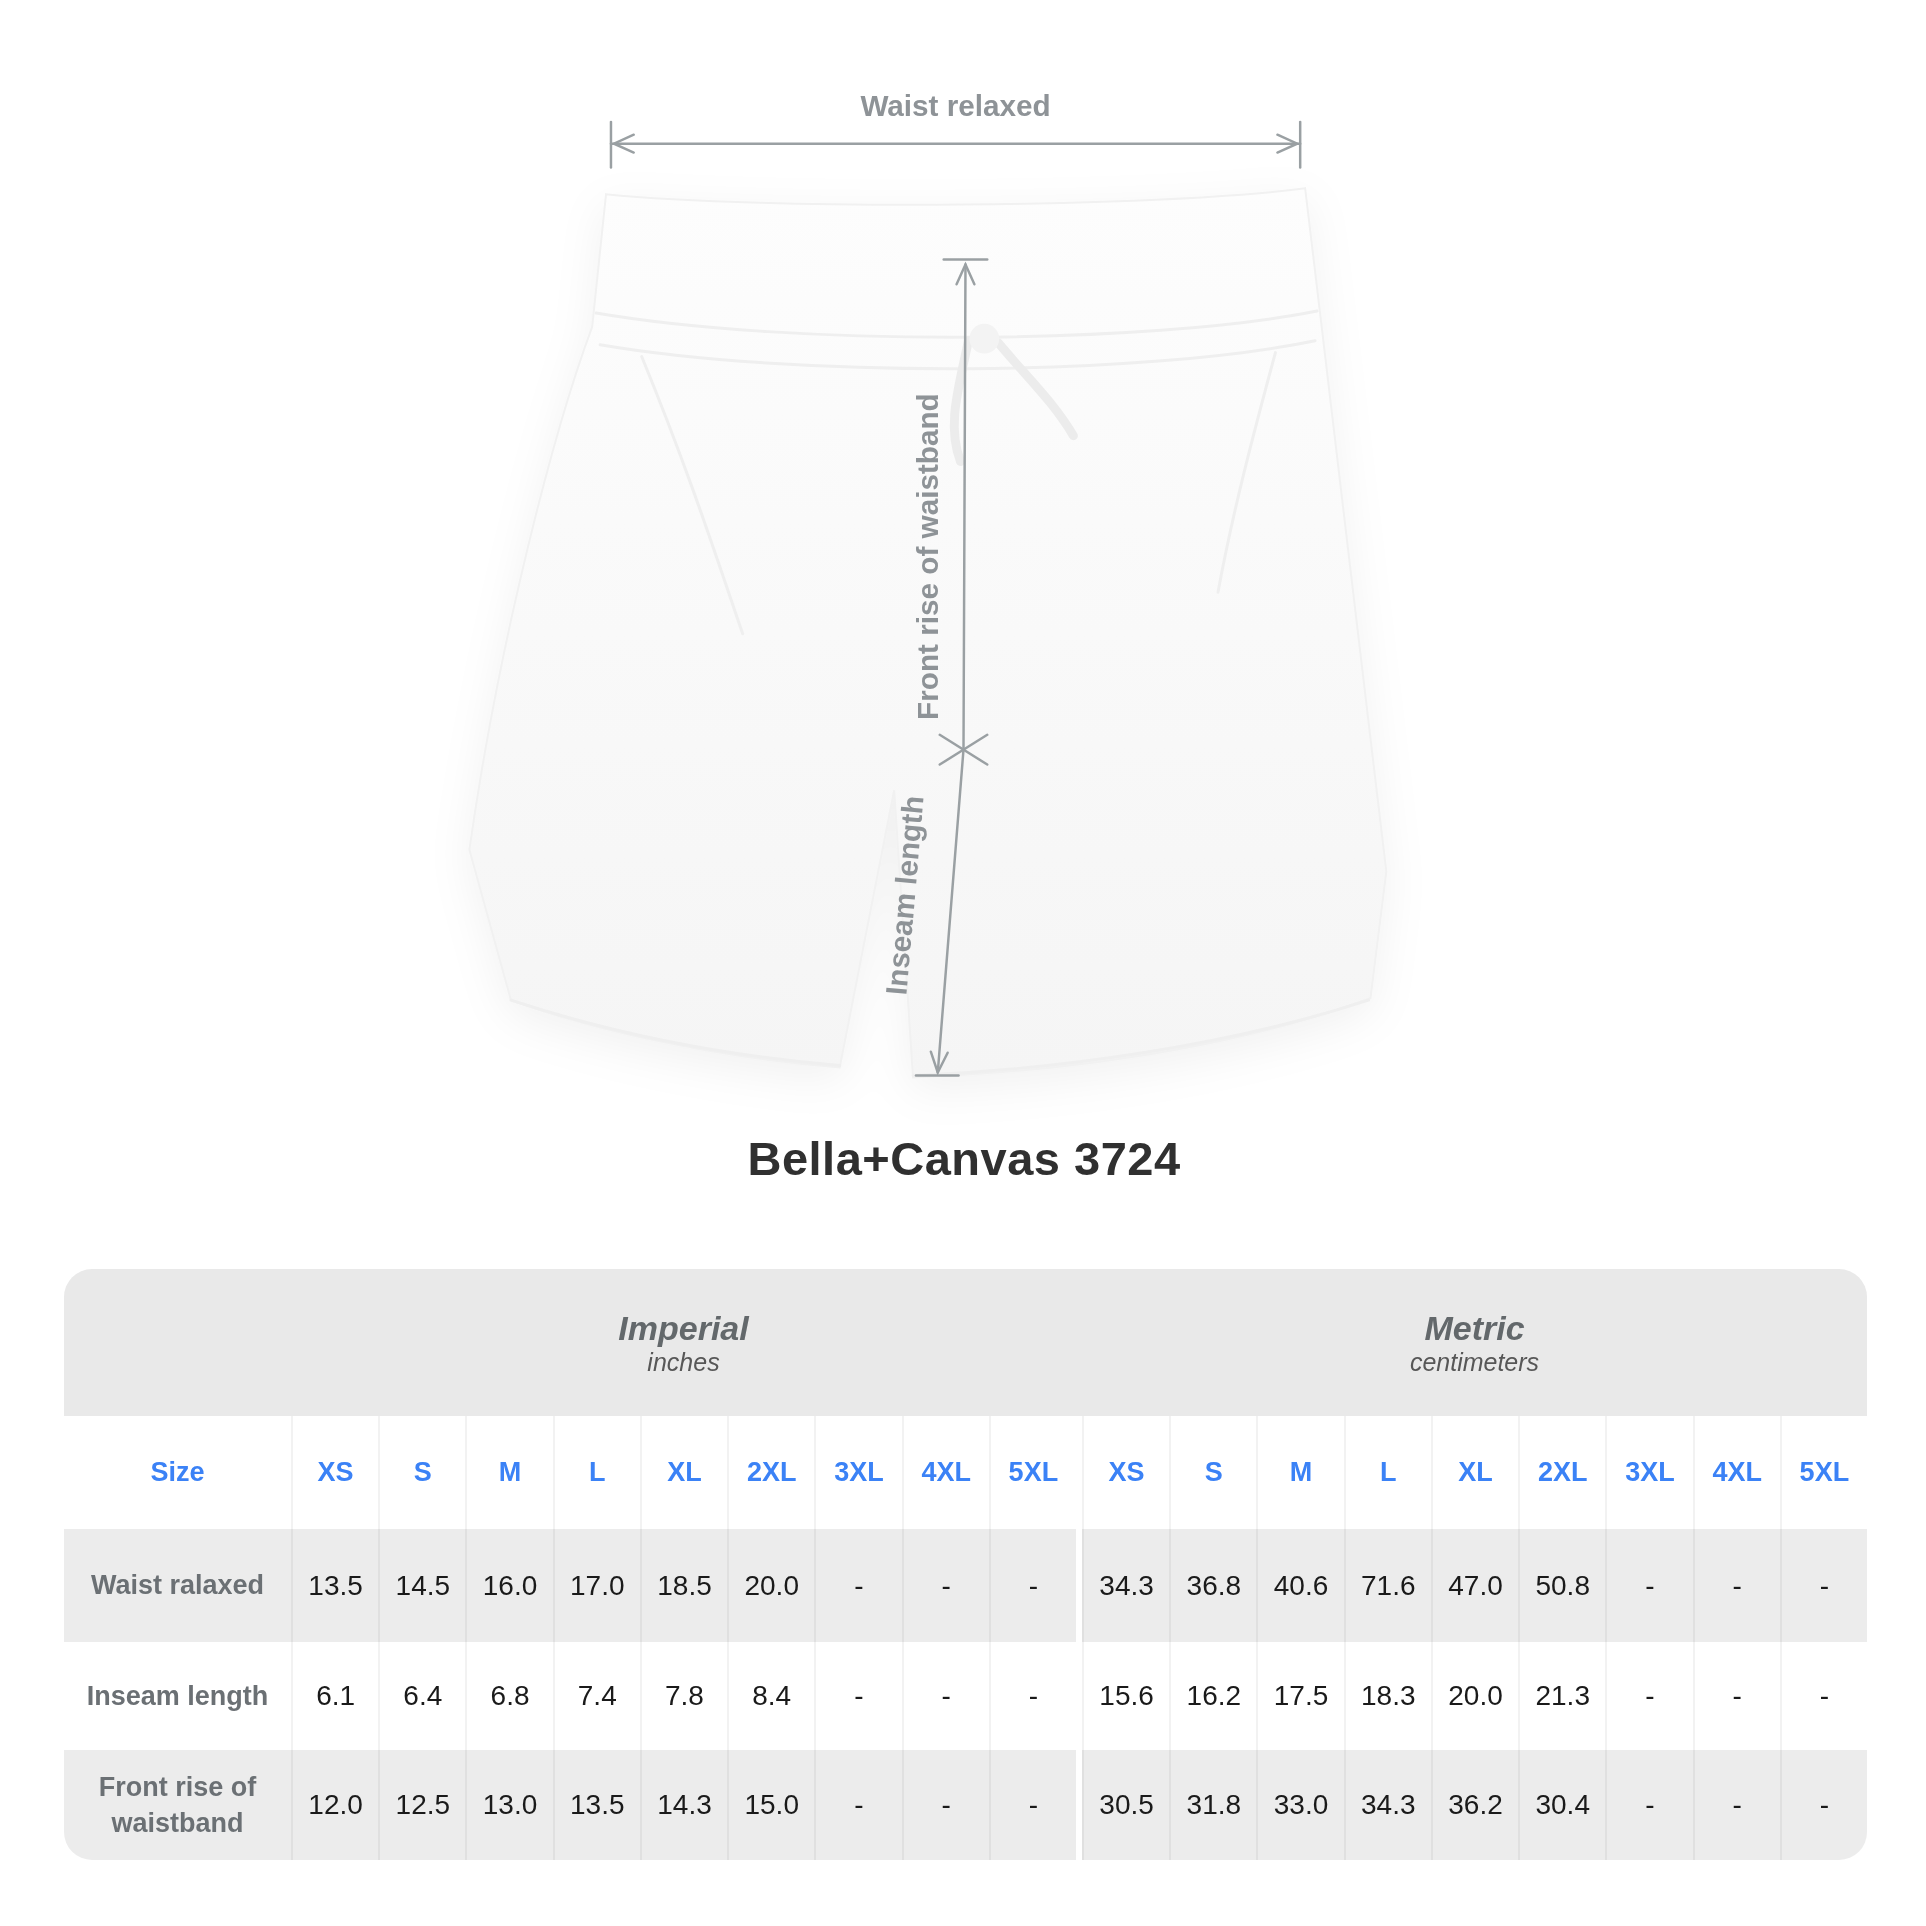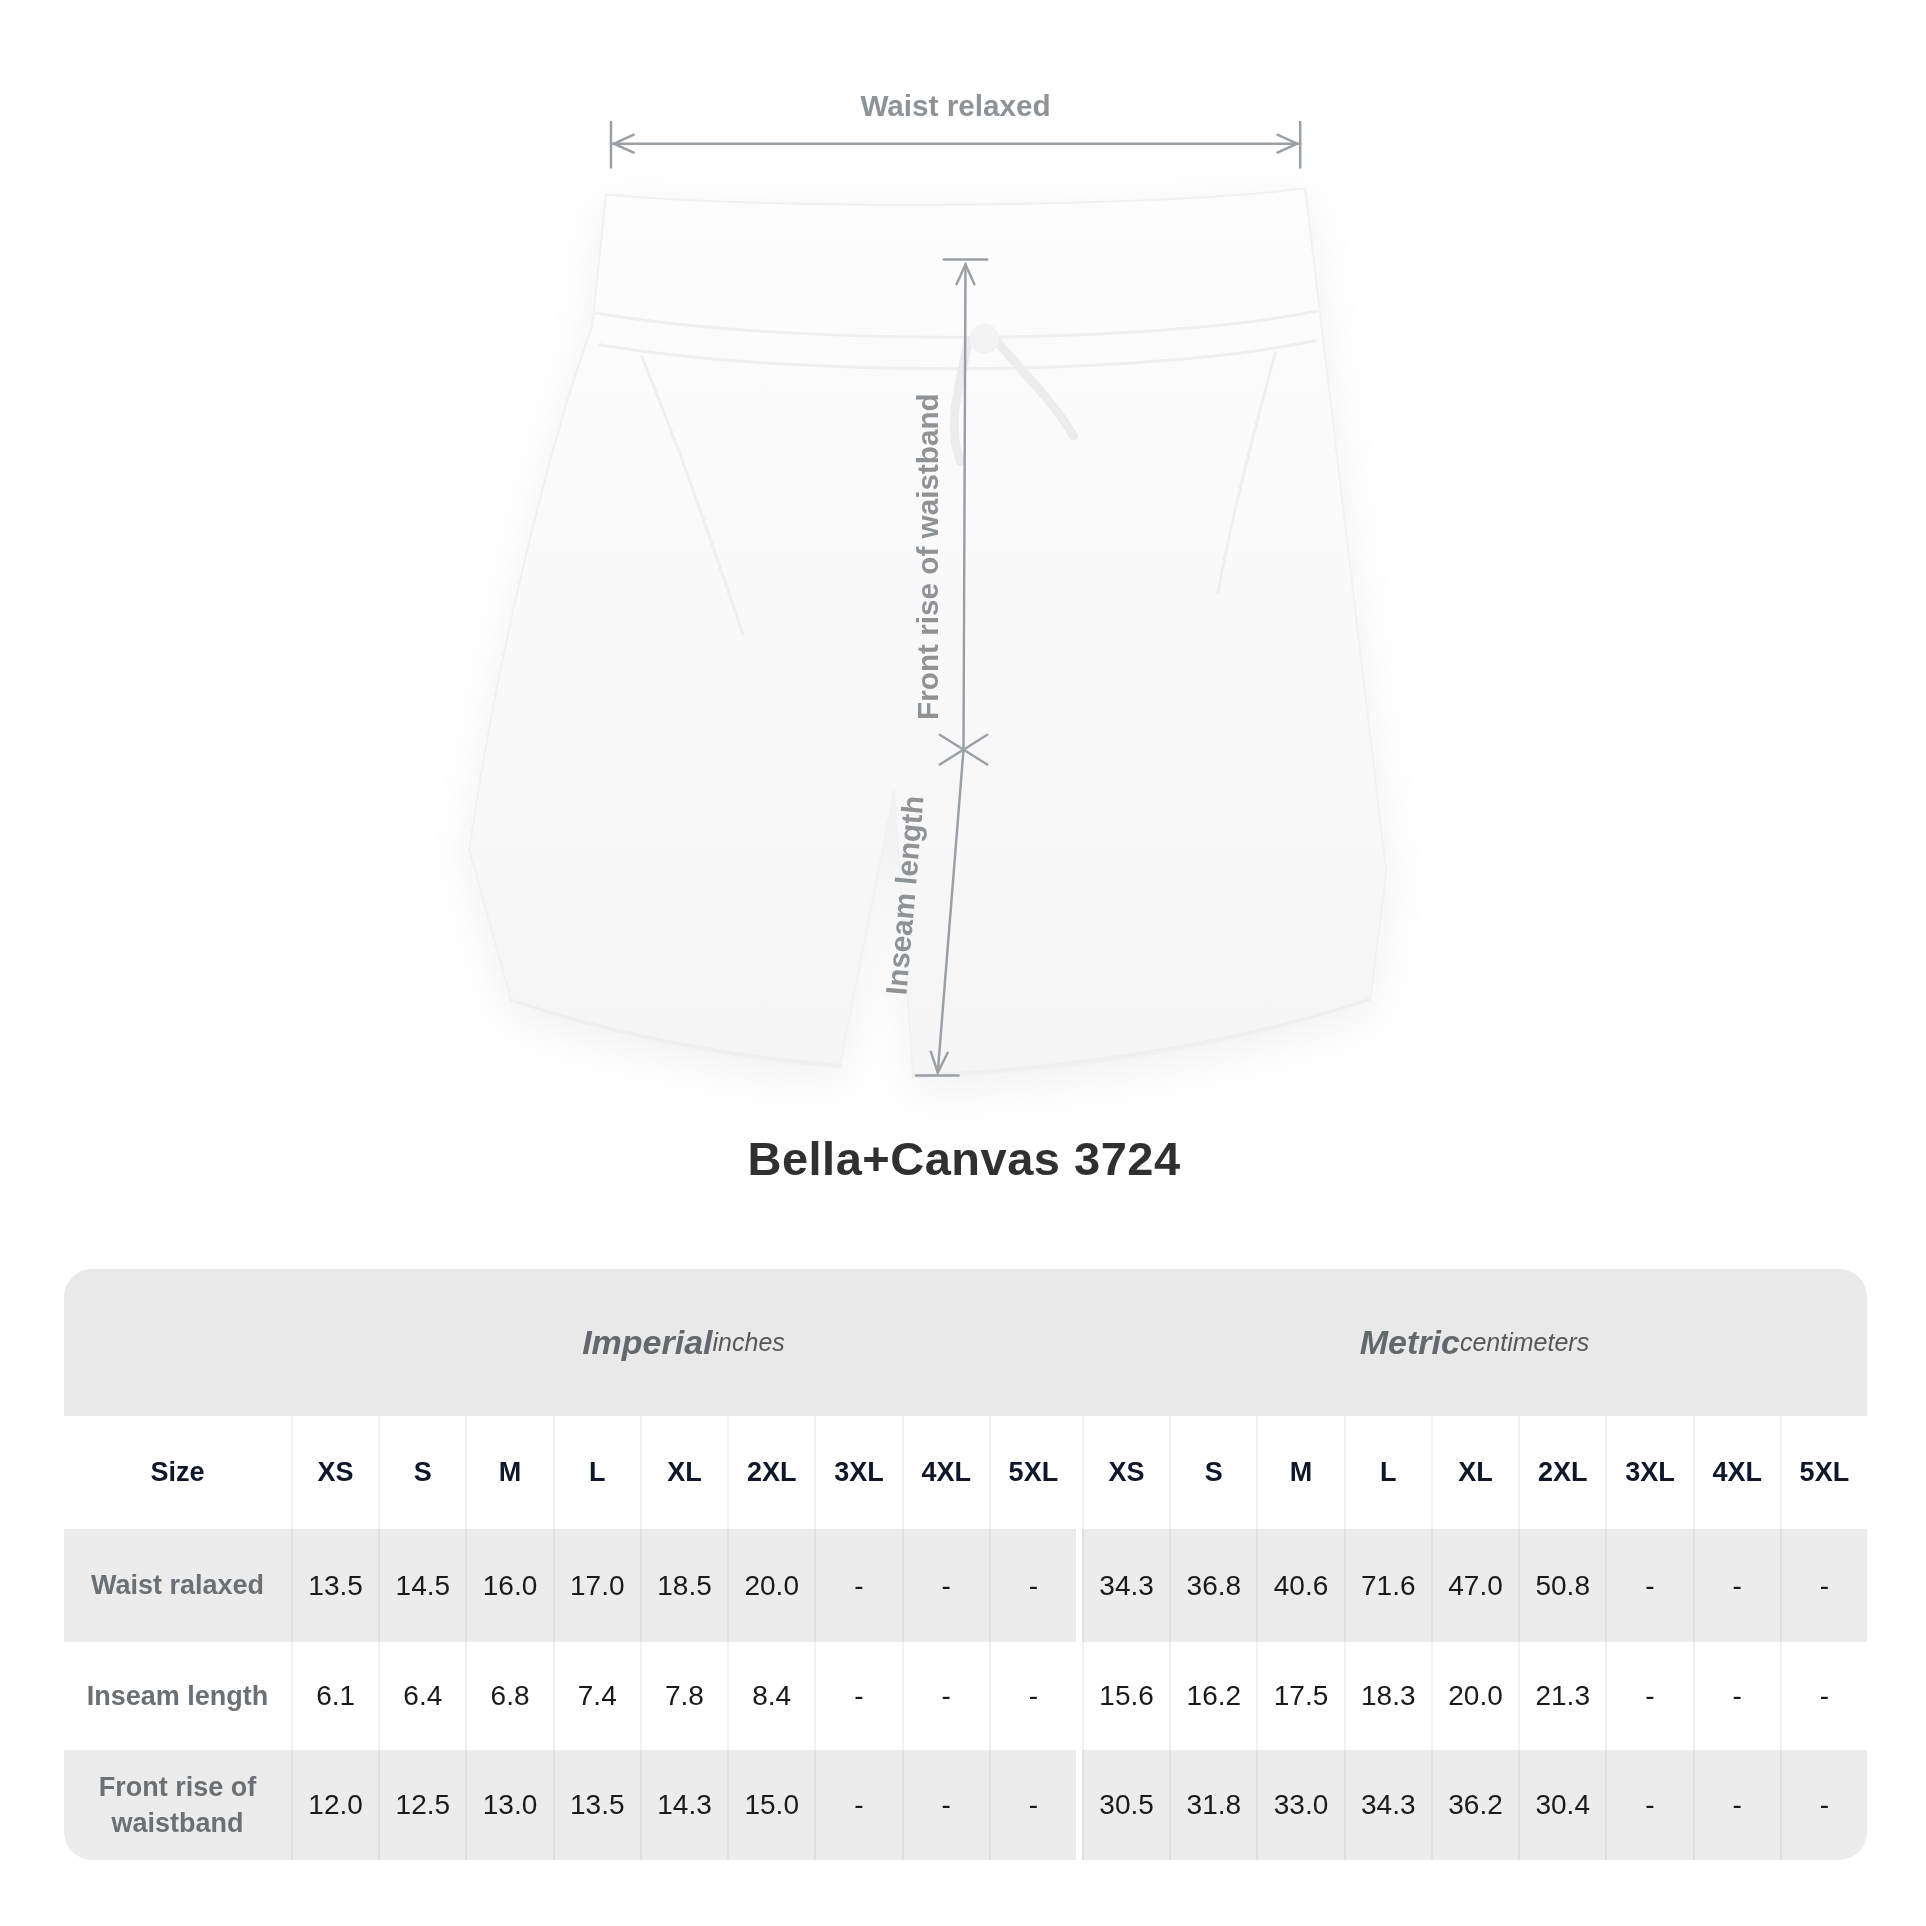--- a/index.html
+++ b/index.html
@@ -22,32 +22,32 @@
   
   .table-wrap{position:absolute;left:64px;top:1269px;width:1803px;}
   .size-table{
     display:grid;width:1803px;
     grid-template-columns:227px repeat(9,1fr) 6px repeat(9,1fr);
   }
   .cell{display:flex;align-items:center;justify-content:center;}
   .band{background:#e9e9e9;height:147px;}
   .band.first{border-top-left-radius:28px;}
   .band.last{border-top-right-radius:28px;}
-  .band-inner{display:flex;flex-direction:row;align-items:center;}
+  .band-inner{display:flex;flex-direction:column;align-items:center;}
   .band-title{font-size:34px;font-weight:bold;font-style:italic;color:#63686b;}
   .band-sub{font-size:25px;font-style:italic;color:#575757;}
   .r-size{height:113px;background:#ffffff;}
   .r0{height:113px;background:#ececec;}
   .r1{height:108px;background:#ffffff;}
   .r2{height:110px;background:#ececec;}
   .r2.first{border-bottom-left-radius:28px;}
   .r2.last{border-bottom-right-radius:28px;}
   .gapcol{background:#ffffff;}
   .sep{border-left:2px solid rgba(0,0,0,0.05);}
-  .hdr{font-size:27px;font-weight:bold;color:#0f172a;}
+  .hdr{font-size:27px;font-weight:bold;color:#3b82f6;}
   .row-label{font-size:27px;font-weight:bold;color:#6b7074;text-align:center;line-height:1.35;padding:0 14px;}
   .val{font-size:28px;font-weight:400;color:#1a1a1a;}
 </style>
 </head>
 <body>
 
 <div class="page">
 
   <svg class="figure-svg" width="1927" height="1129" viewBox="0 0 1946 1140">
     <defs>

